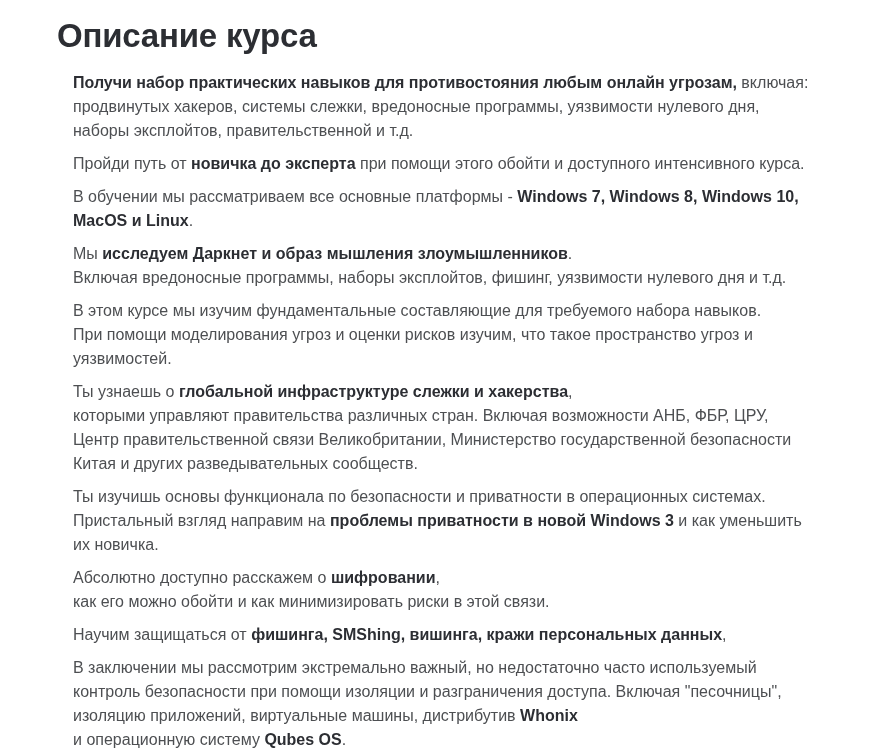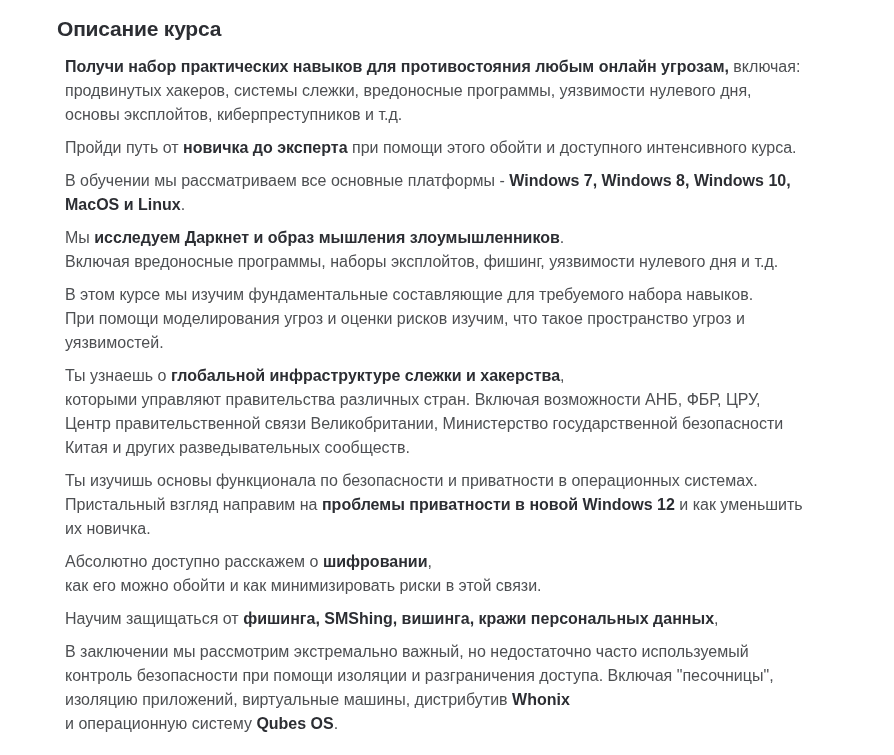--- a/index.html
+++ b/index.html
@@ -16,49 +16,49 @@
     font-family: "Liberation Sans", "DejaVu Sans", sans-serif;
   }
   .page {
     width: 894px;
     height: 755px;
     overflow: hidden;
     background: var(--bg);
     padding: 15px 30px 20px 57px;
   }
   .title {
-    font-size: 21px;
+    font-size: 33px;
     font-weight: 700;
     color: var(--title-color);
     line-height: 1.3;
     margin: 0 0 13px 0;
     letter-spacing: -0.2px;
   }
   .desc-body p {
     font-size: 16px;
     line-height: 24px;
     color: var(--body-color);
-    margin: 0 0 9px 8px;
+    margin: 0 0 9px 16px;
   }
   .desc-body p:last-child { margin-bottom: 0; }
   .desc-body strong {
     font-weight: 700;
     color: var(--bold-color);
   }
 </style>
 </head>
 <body>
 
 <main class="page">
   <h1 class="title">Описание курса</h1>
   <div class="desc-body">
-      <p><strong>Получи набор практических навыков для противостояния любым онлайн угрозам,</strong><span> включая:</span><br><span>продвинутых хакеров, системы слежки, вредоносные программы, уязвимости нулевого дня,</span><br><span>основы эксплойтов, киберпреступников и т.д.</span></p>
+      <p><strong>Получи набор практических навыков для противостояния любым онлайн угрозам,</strong><span> включая:</span><br><span>продвинутых хакеров, системы слежки, вредоносные программы, уязвимости нулевого дня,</span><br><span>наборы эксплойтов, правительственной и т.д.</span></p>
       <p><span>Пройди путь от </span><strong>новичка до эксперта</strong><span> при помощи этого обойти и доступного интенсивного курса.</span></p>
       <p><span>В обучении мы рассматриваем все основные платформы - </span><strong>Windows 7, Windows 8, Windows 10,</strong><br><strong>MacOS и Linux</strong><span>.</span></p>
       <p><span>Мы </span><strong>исследуем Даркнет и образ мышления злоумышленников</strong><span>.</span><br><span>Включая вредоносные программы, наборы эксплойтов, фишинг, уязвимости нулевого дня и т.д.</span></p>
       <p><span>В этом курсе мы изучим фундаментальные составляющие для требуемого набора навыков.</span><br><span>При помощи моделирования угроз и оценки рисков изучим, что такое пространство угроз и</span><br><span>уязвимостей.</span></p>
       <p><span>Ты узнаешь о </span><strong>глобальной инфраструктуре слежки и хакерства</strong><span>,</span><br><span>которыми управляют правительства различных стран. Включая возможности АНБ, ФБР, ЦРУ,</span><br><span>Центр правительственной связи Великобритании, Министерство государственной безопасности</span><br><span>Китая и других разведывательных сообществ.</span></p>
-      <p><span>Ты изучишь основы функционала по безопасности и приватности в операционных системах.</span><br><span>Пристальный взгляд направим на </span><strong>проблемы приватности в новой Windows 12</strong><span> и как уменьшить</span><br><span>их новичка.</span></p>
+      <p><span>Ты изучишь основы функционала по безопасности и приватности в операционных системах.</span><br><span>Пристальный взгляд направим на </span><strong>проблемы приватности в новой Windows 3</strong><span> и как уменьшить</span><br><span>их новичка.</span></p>
       <p><span>Абсолютно доступно расскажем о </span><strong>шифровании</strong><span>,</span><br><span>как его можно обойти и как минимизировать риски в этой связи.</span></p>
       <p><span>Научим защищаться от </span><strong>фишинга, SMShing, вишинга, кражи персональных данных</strong><span>,</span><br></p>
       <p><span>В заключении мы рассмотрим экстремально важный, но недостаточно часто используемый</span><br><span>контроль безопасности при помощи изоляции и разграничения доступа. Включая "песочницы",</span><br><span>изоляцию приложений, виртуальные машины, дистрибутив </span><strong>Whonix</strong><br><span>и операционную систему </span><strong>Qubes OS</strong><span>.</span></p>
     </div>
 </main>
 
 </body></html>

